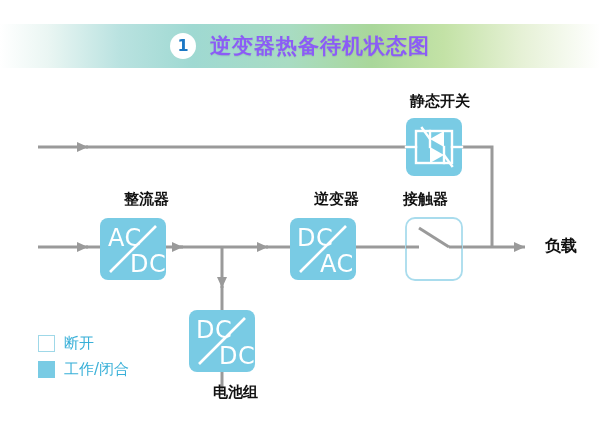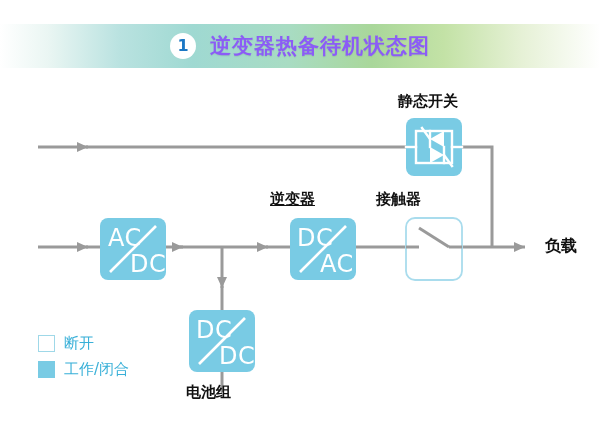--- a/index.html
+++ b/index.html
@@ -81,21 +81,21 @@
     height: 428px;
   }
 
   
   .blk-label {
     position: absolute;
     font-size: 15px;
     font-weight: bold;
     color: #111111;
     white-space: nowrap;
-    text-align: left;
+    text-align: right;
   }
   .blk-text {
     position: absolute;
     font-size: 24px;
     font-weight: normal;
     color: #ffffff;
     white-space: nowrap;
     letter-spacing: 0.5px;
   }
   .load-label {
@@ -232,24 +232,25 @@
     </g>
 
     <g>
       <rect x="189" y="310" width="66" height="62" rx="8" ry="8" fill="#79cbe4"></rect>
       <line x1="199" y1="364" x2="245" y2="318" stroke="#ffffff" stroke-width="2.6"></line>
     </g>
   </svg>
 
   <div class="blk-label" style="left:398px; top:92px; width:72px;">静态开关</div>
 
+  <div class="blk-label" style="left:97px; top:190px; width:72px;">整流器</div>
   <div class="blk-text" style="left:108px; top:224px;">AC</div>
   <div class="blk-text" style="left:130px; top:250px;">DC</div>
 
-  <div class="blk-label" style="left:270px; top:190px; width:72px;text-decoration:underline;">逆变器</div>
+  <div class="blk-label" style="left:287px; top:190px; width:72px;">逆变器</div>
   <div class="blk-text" style="left:297px; top:224px;">DC</div>
   <div class="blk-text" style="left:320px; top:250px;">AC</div>
 
   <div class="blk-label" style="left:376px; top:190px; width:72px;">接触器</div>
 
   <div class="blk-text" style="left:196px; top:316px;">DC</div>
   <div class="blk-text" style="left:219px; top:342px;">DC</div>
   <div class="blk-label" style="left:186px; top:383px; width:72px;">电池组</div>
 
   <div class="load-label" style="left:545px; top:236px;text-align:center;">负载</div>

